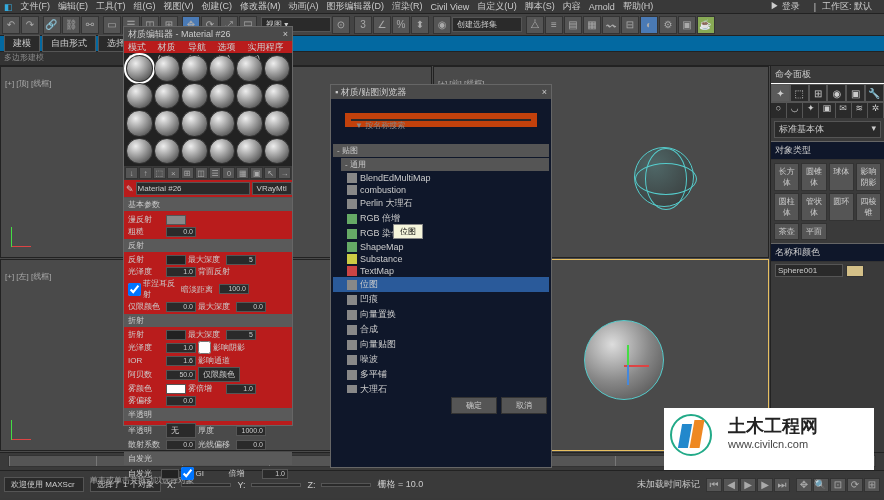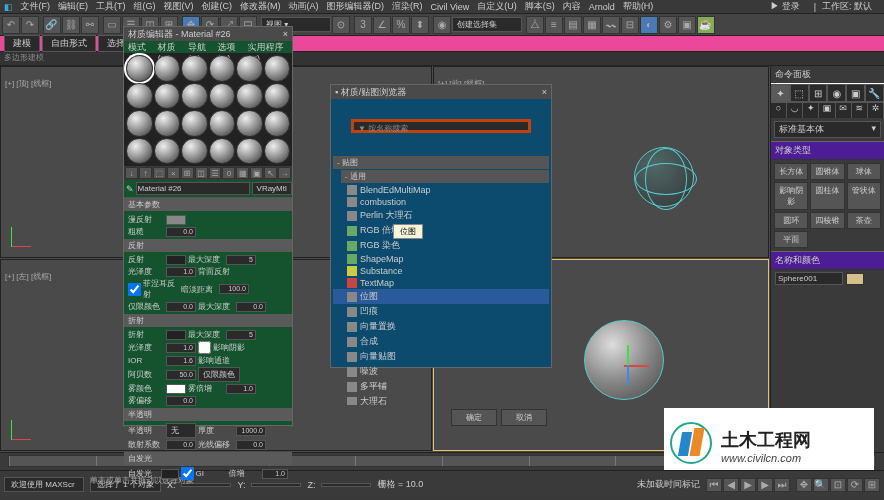--- a/index.html
+++ b/index.html
@@ -3,21 +3,21 @@
 <meta charset="utf-8">
 <style>
 *{box-sizing:border-box;margin:0;padding:0;font-family:"Microsoft YaHei",Arial,sans-serif;font-size:9px;color:#ccc;user-select:none}
 body{background:#393939;width:884px;height:500px;overflow:hidden;position:relative}
 .menubar{height:14px;background:#393939;display:flex;align-items:center;padding:0 4px;border-bottom:1px solid #222}
 .menubar span{margin-right:8px;font-size:9px}
 .toolbar{height:22px;background:#444;display:flex;align-items:center;padding:0 2px;border-bottom:1px solid #222;gap:1px}
 .tbtn{width:18px;height:18px;background:#555;border:1px solid #333;display:flex;align-items:center;justify-content:center;font-size:10px;color:#aaa}
 .tbtn.blue{background:#4a7ab5}
 .tbtn.sep{width:2px;background:transparent;border:none}
-.tabrow{height:16px;background:#ec4899;display:flex;align-items:center;padding-left:4px;border-bottom:1px solid #222}
+.tabrow{height:16px;background:#0369a1;display:flex;align-items:center;padding-left:4px;border-bottom:1px solid #222}
 .tab{padding:1px 8px;background:#2a2a2a;border:1px solid #555;font-size:9px;margin-right:2px}
 .subrow{height:14px;background:#333;padding-left:4px;font-size:8px;color:#888;border-bottom:1px solid #222}
 .main{position:relative;height:386px;display:flex}
 .viewports{flex:1;position:relative;background:#4a4a4a}
 .vp{position:absolute;background:#4a4a4a;border:1px solid #222}
 .vp.tl{left:0;top:0;width:432px;height:192px}
 .vp.tr{left:433px;top:0;width:336px;height:192px}
 .vp.bl{left:0;top:193px;width:432px;height:192px}
 .vp.br{left:433px;top:193px;width:336px;height:192px;border:1px solid #e8c060}
 .vp-label{position:absolute;top:11px;left:4px;font-size:8px;color:#aaa}
@@ -32,71 +32,71 @@
 .gizmo{position:absolute;top:85px;left:175px;width:40px;height:40px}
 .gizmo .gx{position:absolute;left:15px;top:20px;width:25px;height:2px;background:#d44}
 .gizmo .gy{position:absolute;left:18px;top:0px;width:2px;height:22px;background:#4d4}
 .gizmo .gz{position:absolute;left:18px;top:20px;width:2px;height:20px;background:#48d}
 .cmdpanel{width:114px;background:#3a3a3a;border-left:1px solid #222}
 .cmdtabs{display:flex;height:18px;background:#2a2a2a}
 .cmdtab{flex:1;border:1px solid #555;display:flex;align-items:center;justify-content:center;font-size:10px}
 .cmdtab.active{background:#5a5a5a}
 .cmdrow{display:flex;height:16px;background:#2a2a2a;border-top:1px solid #555}
 .cmdrow span{flex:1;text-align:center;font-size:9px;border-right:1px solid #555}
-.rollout-h{background:#4c1d95;padding:2px 4px;font-size:9px;border-top:1px solid #666;border-bottom:1px solid #333}
+.rollout-h{background:#0f172a;padding:2px 4px;font-size:9px;border-top:1px solid #666;border-bottom:1px solid #333}
 .rollout-b{padding:2px 4px}
-.prim-grid{display:grid;grid-template-columns:1fr 1fr 1fr;gap:2px;padding:3px}
+.prim-grid{display:grid;grid-template-columns:1fr 1fr 1fr 1fr;gap:2px;padding:3px}
 .prim-btn{background:#555;border:1px solid #333;padding:2px;text-align:center;font-size:8px}
 .name-inp{width:68px;background:#2a2a2a;border:1px solid #555;padding:1px 2px;font-size:8px}
 .colorsw{width:18px;height:12px;background:#d4c088;border:1px solid #333;display:inline-block;vertical-align:middle}
-.mat-editor{position:absolute;left:123px;top:26px;width:170px;height:400px;background:#14532d;border:1px solid #666;z-index:10}
+.mat-editor{position:absolute;left:123px;top:26px;width:170px;height:400px;background:#b91c1c;border:1px solid #666;z-index:10}
 .mat-title{height:14px;background:#4a4a4a;display:flex;align-items:center;padding:0 4px;font-size:9px;justify-content:space-between}
 .mat-menu{height:12px;padding:0 4px;font-size:8px;color:#aaa;display:flex;gap:4px}
 .slots{display:grid;grid-template-columns:repeat(6,1fr);gap:1px;padding:2px;background:#222}
 .slot{aspect-ratio:1;background:radial-gradient(circle at 35% 30%,#eee,#888 55%,#333);border-radius:50%;border:1px solid #333}
 .slot.sel{outline:2px solid #fff}
 .mat-tools{height:14px;background:#3a3a3a;display:flex;padding:1px;gap:1px}
 .mat-tools .tbtn{width:13px;height:12px;font-size:8px}
 .mat-name{padding:2px;display:flex;gap:2px;align-items:center}
 .mat-name input{flex:1;background:#2a2a2a;border:1px solid #555;font-size:8px;padding:1px}
 .rollout{border-top:1px solid #555}
 .roll-h{background:#5a5a5a;padding:1px 4px;font-size:8px}
 .roll-b{padding:2px 4px;font-size:8px}
 .param-row{display:flex;align-items:center;gap:2px;margin:1px 0;font-size:8px}
 .param-row label{width:36px;font-size:8px}
 .spin{width:30px;height:10px;background:#2a2a2a;border:1px solid #555;font-size:7px;text-align:right;padding-right:2px}
 .csw{width:20px;height:10px;background:#222;border:1px solid #555}
-.browser{position:absolute;left:330px;top:84px;width:222px;height:284px;background:#0c4a6e;border:1px solid #666;z-index:20}
+.browser{position:absolute;left:330px;top:84px;width:222px;height:384px;background:#0f172a;border:1px solid #666;z-index:20}
 .br-title{height:14px;background:#4a4a4a;padding:0 4px;display:flex;justify-content:space-between;align-items:center}
-.br-search{height:14px;background:#2a2a2a;margin:20px;border:3px solid #c2410c;padding:1px 4px;font-size:8px;color:#888}
+.br-search{height:14px;background:#2a2a2a;margin:14px;border:6px solid #c2410c;padding:1px 4px;font-size:8px;color:#888}
 .br-tree{height:252px;overflow:auto;padding:2px}
 .tree-h{background:#555;padding:1px 4px;font-size:8px;margin:1px 0}
 .tree-item{padding:1px 4px 1px 14px;font-size:8px;display:flex;align-items:center;gap:3px}
 .tree-item.sel{background:#2a5a9a}
 .tree-icon{width:10px;height:10px;background:#6a6;display:inline-block}
 .tree-icon.b{background:#c44}
 .tree-icon.y{background:#cc4}
 .tree-icon.g{background:#888}
 .br-btns{display:flex;justify-content:flex-end;gap:4px;padding:4px}
 .br-btn{padding:2px 14px;background:#555;border:1px solid #333;font-size:8px}
 .tooltip{position:absolute;left:393px;top:224px;background:#f5f5dc;color:#000;padding:1px 6px;font-size:8px;border:1px solid #888;z-index:30}
 .timeline{height:18px;background:#3a3a3a;border-top:1px solid #222;position:relative}
 .timetrack{position:absolute;left:8px;right:8px;top:2px;height:12px;background:#555;border:1px solid #333}
 .timemark{position:absolute;top:0;bottom:0;width:1px;background:#777}
 .statusbar{height:28px;background:#3a3a3a;border-top:1px solid #222;display:flex;align-items:center;padding:0 4px;gap:6px}
 .statusbar .field{background:#2a2a2a;border:1px solid #555;padding:1px 6px;font-size:8px}
 .playback{display:flex;gap:1px}
 .playback .tbtn{width:16px;height:14px}
-.watermark{position:absolute;right:10px;bottom:30px;width:210px;height:62px;background:#fff;z-index:5;display:flex;align-items:flex-end;padding:6px;gap:9px}
+.watermark{position:absolute;right:10px;bottom:30px;width:210px;height:62px;background:#fff;z-index:5;display:flex;align-items:flex-start;padding:6px;gap:16px}
 .wm-logo{width:42px;height:42px;border-radius:50%;border:2px solid #2a8;position:relative}
 .wm-logo::before{content:'';position:absolute;left:8px;top:8px;width:10px;height:24px;background:#28c;transform:skewX(-10deg)}
 .wm-logo::after{content:'';position:absolute;left:20px;top:4px;width:10px;height:28px;background:#e82;transform:skewX(-10deg)}
 .wm-text{display:flex;flex-direction:column}
 .wm-text .cn{font-size:18px;font-weight:bold;color:#222}
-.wm-text .en{font-size:11px;font-style:italic;color:#444}
+.wm-text .en{font-size:11px;color:#444}
 .dropdown{background:#2a2a2a;border:1px solid #555;padding:1px 4px;font-size:8px;min-width:70px;display:inline-flex;justify-content:space-between}
 .cmd-title{padding:2px 4px;font-size:9px;border-bottom:1px solid #ffffff}
 </style>
 </head>
 <body>
 
 <div class="menubar">
   <span style="color:#3ad">◧</span>
   <span>文件(F)</span>
   <span>编辑(E)</span>

